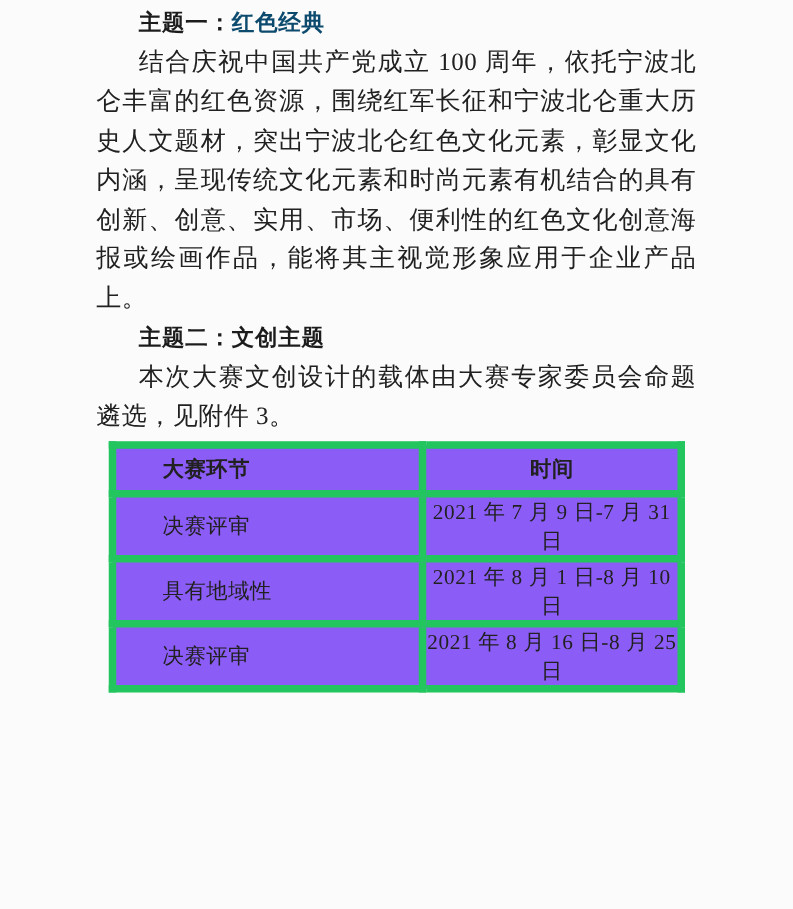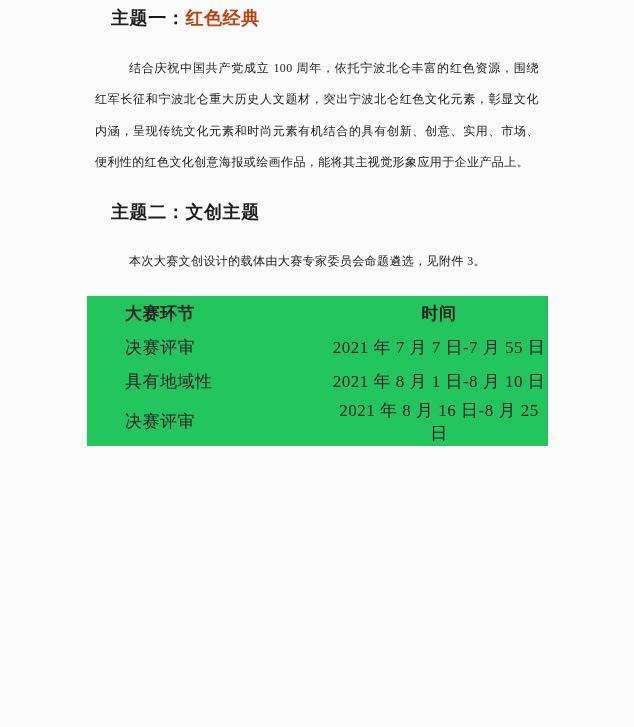--- a/index.html
+++ b/index.html
@@ -14,57 +14,57 @@
     font-family: "Liberation Serif", "DejaVu Serif", serif;
     color: #212121;
   }
   .page {
     box-sizing: border-box;
     width: 634px;
     height: 727px;
     padding: 3px 77px 0 77px;
   }
   .para {
-    margin: 18px;
-    font-size: 12px;
+    margin: 0;
+    font-size: 20px;
     line-height: 31.5px;
     letter-spacing: 0.4px;
     text-align: justify;
     text-indent: 34px;
   }
   .heading {
     margin: 0;
     font-size: 18px;
     line-height: 31.5px;
     font-weight: bold;
     letter-spacing: 0.6px;
     text-indent: 34px;
     color: #1c1c1c;
   }
   .heading .red-part {
-    color: #c2410c;
+    color: #0c4a6e;
   }
   .schedule-heading {
     margin-top: 6px;
   }
   table.schedule {
     border-collapse: collapse;
     table-layout: fixed;
     width: 461px;
     margin: 3px 0 0 10px;
   }
   table.schedule th,
   table.schedule td {
-    border: 1px solid #22c55e;
+    border: 6px solid #22c55e;
     height: 33px;
     font-size: 17px;
     letter-spacing: 0.5px;
     padding: 0;
     vertical-align: middle;
-    background: #22c55e;
+    background: #8b5cf6;
   }
   table.schedule .stage-col {
     width: 205px;
   }
   table.schedule .stage {
     text-align: left;
     padding-left: 37px;
   }
   table.schedule .time {
     text-align: center;
@@ -89,21 +89,21 @@
 
 
   <table class="schedule">
     <tbody>
       <tr>
         <th class="stage-col stage">大赛环节</th>
         <th class="time">时间</th>
       </tr>
       <tr>
         <td class="stage-col stage">决赛评审</td>
-        <td class="time">2021 年 7 月 7 日-7 月 55 日</td>
+        <td class="time">2021 年 7 月 9 日-7 月 31 日</td>
       </tr>
       <tr>
         <td class="stage-col stage">具有地域性</td>
         <td class="time">2021 年 8 月 1 日-8 月 10 日</td>
       </tr>
       <tr>
         <td class="stage-col stage">决赛评审</td>
         <td class="time">2021 年 8 月 16 日-8 月 25 日</td>
       </tr>
 

